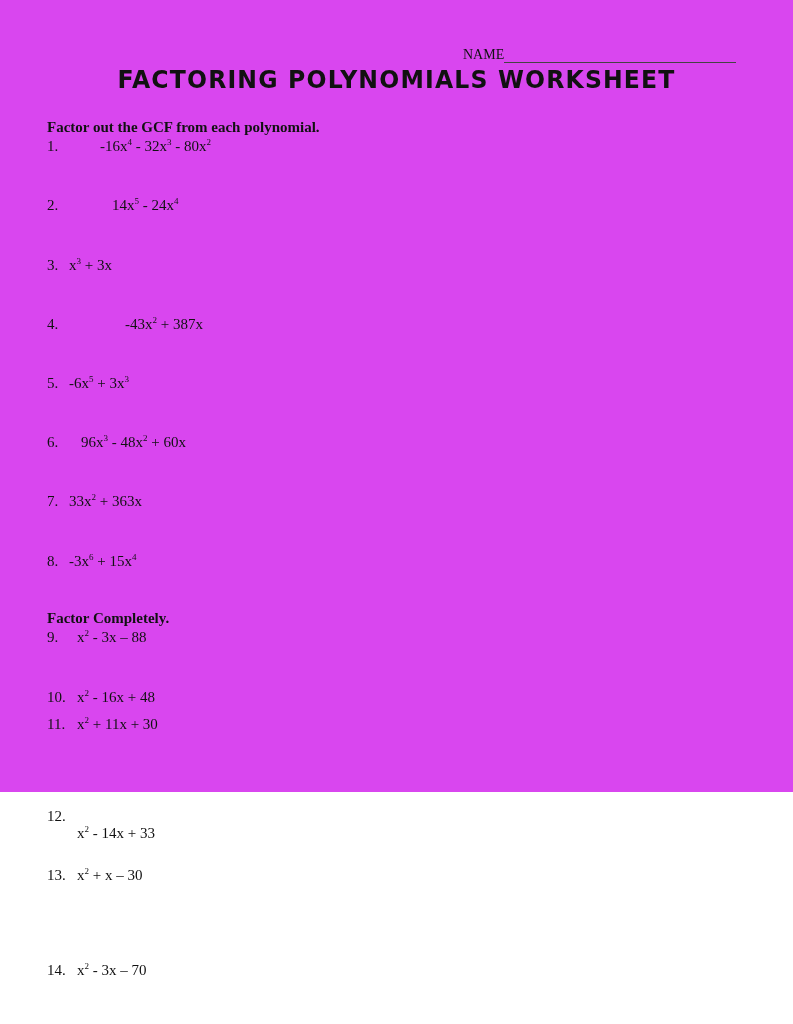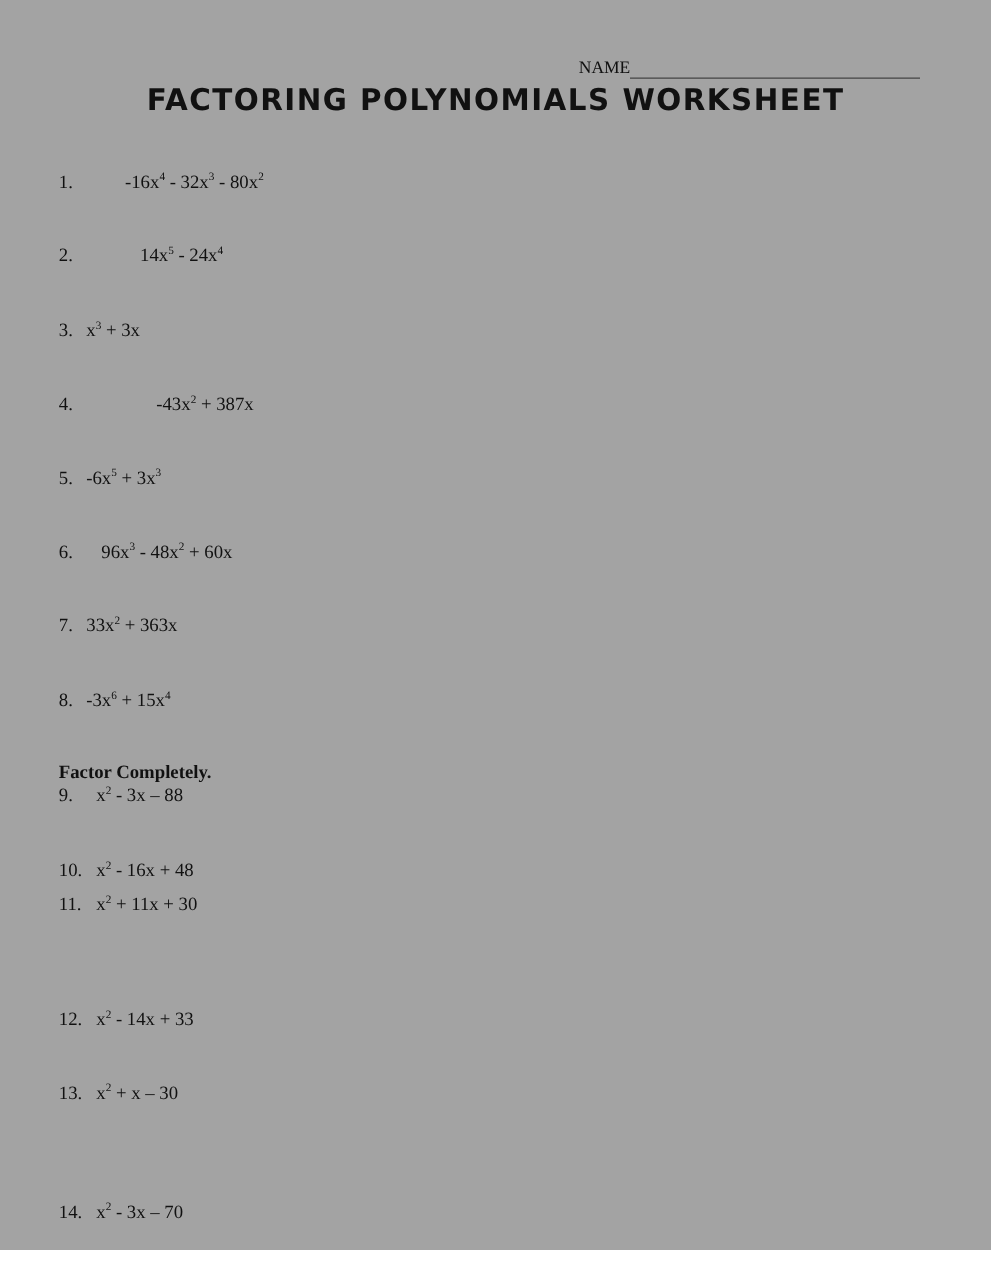--- a/index.html
+++ b/index.html
@@ -1,47 +1,48 @@
 <!DOCTYPE html>
 <html><head>
 <meta charset="utf-8">
 <style>
   html, body { margin: 0; padding: 0; background: #ffffff; }
   body { width: 793px; height: 1024px; position: relative; overflow: hidden; color: #111; }
-  .page { position: absolute; left: 0; top: 0; width: 793px; height: 1000px; background: #a3a3a3; text-decoration: underline; }
+  .page { position: absolute; left: 0; top: 0; width: 793px; height: 792px; background: #d946ef; text-decoration: underline; }
   .name-line { position: absolute; left: 463px; top: 47px; font-family: "Liberation Serif", serif; font-size: 14px; display: flex; align-items: flex-end; }
   .name-line .blank { display: inline-block; width: 232px; border-bottom: 1.5px solid #444; height: 14px; margin-left: 0px; }
   .title { position: absolute; left: 0; width: 793px; top: 66px; text-align: center; font-family: "DejaVu Sans", sans-serif; font-weight: bold; font-size: 24px; letter-spacing: 1.2px; transform: scaleX(0.98); }
   .section-head { position: absolute; left: 47px; font-family: "Liberation Serif", serif; font-weight: bold; font-size: 15px; }
   .problem { position: absolute; left: 47px; font-family: "Liberation Serif", serif; font-size: 15px; white-space: nowrap; }
   .problem .num { display: inline-block; }
   .problem .expr { position: absolute; top: 0; white-space: nowrap; }
   sup { font-size: 9px; vertical-align: 6px; line-height: 0; }
 </style>
 </head>
 <body>
 
 <div class="page">
   <div class="name-line">
     <span>NAME</span>
     <span class="blank"></span>
   </div>
   <div class="title">FACTORING POLYNOMIALS WORKSHEET</div>
 
+  <div class="section-head" style="top:119px">Factor out the GCF from each polynomial.</div>
   <div class="section-head" style="top:610px">Factor Completely.</div>
 
   <div id="problems">
       <div class="problem" style="top: 138px;"><span class="num">1.</span><span class="expr" style="left: 22px; margin-left: 31px;"><span>-16x</span><sup>4</sup><span> - 32x</span><sup>3</sup><span> - 80x</span><sup>2</sup></span></div>
       <div class="problem" style="top: 197px;"><span class="num">2.</span><span class="expr" style="left: 22px; margin-left: 43px;"><span>14x</span><sup>5</sup><span> - 24x</span><sup>4</sup></span></div>
       <div class="problem" style="top: 257px;"><span class="num">3.</span><span class="expr" style="left: 22px;"><span>x</span><sup>3</sup><span> + 3x</span></span></div>
       <div class="problem" style="top: 316px;"><span class="num">4.</span><span class="expr" style="left: 38px; margin-left: 40px;"><span>-43x</span><sup>2</sup><span> + 387x</span></span></div>
       <div class="problem" style="top: 375px;"><span class="num">5.</span><span class="expr" style="left: 22px;"><span>-6x</span><sup>5</sup><span> + 3x</span><sup>3</sup></span></div>
       <div class="problem" style="top: 434px;"><span class="num">6.</span><span class="expr" style="left: 34px;"><span>96x</span><sup>3</sup><span> - 48x</span><sup>2</sup><span> + 60x</span></span></div>
       <div class="problem" style="top: 493px;"><span class="num">7.</span><span class="expr" style="left: 22px;"><span>33x</span><sup>2</sup><span> + 363x</span></span></div>
       <div class="problem" style="top: 553px;"><span class="num">8.</span><span class="expr" style="left: 22px;"><span>-3x</span><sup>6</sup><span> + 15x</span><sup>4</sup></span></div>
       <div class="problem" style="top: 629px;"><span class="num">9.</span><span class="expr" style="left: 30px;"><span>x</span><sup>2</sup><span> - 3x – 88</span></span></div>
       <div class="problem" style="top: 689px;"><span class="num">10.</span><span class="expr" style="left: 30px;"><span>x</span><sup>2</sup><span> - 16x + 48</span></span></div>
       <div class="problem" style="top: 716px;"><span class="num">11.</span><span class="expr" style="left: 30px;"><span>x</span><sup>2</sup><span> + 11x + 30</span></span></div>
-      <div class="problem" style="top: 808px;"><span class="num">12.</span><span class="expr" style="left: 30px;"><span>x</span><sup>2</sup><span> - 14x + 33</span></span></div>
+      <div class="problem" style="top: 808px;"><span class="num">12.</span><span class="expr" style="left: 30px; margin-top: 17px;"><span>x</span><sup>2</sup><span> - 14x + 33</span></span></div>
       <div class="problem" style="top: 867px;"><span class="num">13.</span><span class="expr" style="left: 30px;"><span>x</span><sup>2</sup><span> + x – 30</span></span></div>
       <div class="problem" style="top: 962px;"><span class="num">14.</span><span class="expr" style="left: 30px;"><span>x</span><sup>2</sup><span> - 3x – 70</span></span></div>
     </div>
 </div>
 
 </body></html>

